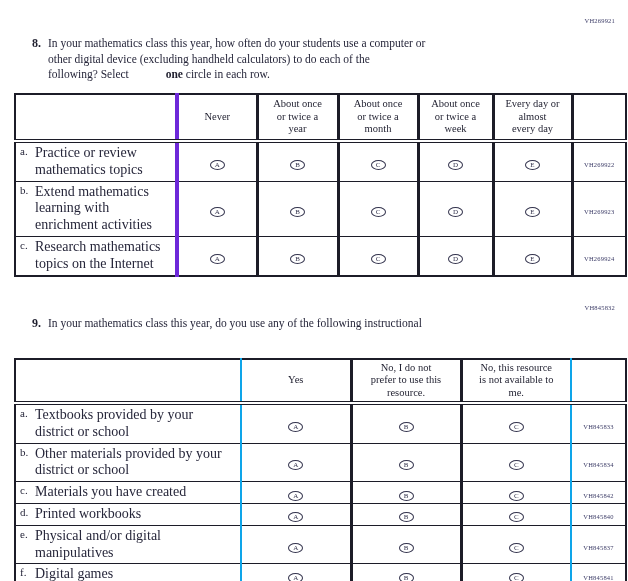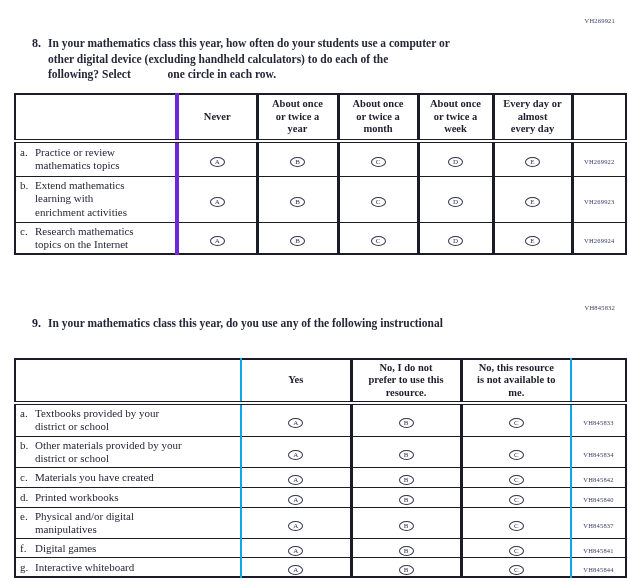--- a/index.html
+++ b/index.html
@@ -6,40 +6,40 @@
   #page {
     position:relative; width:628px; height:581px; background:#ffffff; overflow:hidden;
     font-family:"Liberation Serif","DejaVu Serif",serif; color:#26263a;
   }
   .pagecode {
     position:absolute; font-size:6.5px; color:#40406a; letter-spacing:0.2px;
     font-family:"Liberation Serif","DejaVu Serif",serif;
   }
   .question { position:absolute; display:flex; width:530px; }
   .qnum { font-weight:bold; font-size:12px; width:16px; flex:none; line-height:15.5px; color:#1e1e2e; }
-  .qtext { font-size:11.5px; line-height:15.5px;font-weight:bold; }
+  .qtext { font-size:11.5px; line-height:15.5px; }
   .qtext b { color:#1e1e2e;margin-left:34px; }
 
   table.qtable {
     position:absolute; left:14px; border-collapse:collapse; table-layout:fixed;
     background:#fff; border:2px solid #1c1c28;
   }
   .qtable th {
-    font-weight:bold; font-size:10.5px; line-height:1.18; white-space:pre-line;
+    font-weight:normal; font-size:10.5px; line-height:1.18; white-space:pre-line;
     vertical-align:middle; text-align:center; border-bottom:4px double #1c1c28; padding:1px 2px;
     color:#1e1e2e;
   }
   .qtable td { border-top:1px solid #1c1c28; vertical-align:middle; padding:0; }
   .vthin  { border-left:4px solid #6d28d9; }
   .vmed   { border-left:2px solid #0ea5e9; }
   .vthick { border-left:3px solid #1c1c28; }
   td.lbl { padding:2px 2px 2px 4px; }
   .rowlabel { display:flex; align-items:flex-start; }
   .rl-letter { width:15px; flex:none; font-size:11px; line-height:1.2; }
-  .rl-text { flex:1; font-size:11px; line-height:1.2; white-space:pre-line; }
+  .rl-text { flex:1; font-size:14px; line-height:1.2; white-space:pre-line; }
   td.ans { text-align:center; }
   .bubble {
     display:inline-block; width:15px; height:10px; border:1px solid #33334d; border-radius:50%;
     font-size:7px; line-height:9px; text-align:center; color:#33334d; background:#fff;
     box-sizing:border-box; cursor:pointer;
   }
   td.codecol { text-align:center; }
   .rowcode { font-size:6.5px; color:#40406a; letter-spacing:0.2px; }
 </style>
 </head>

